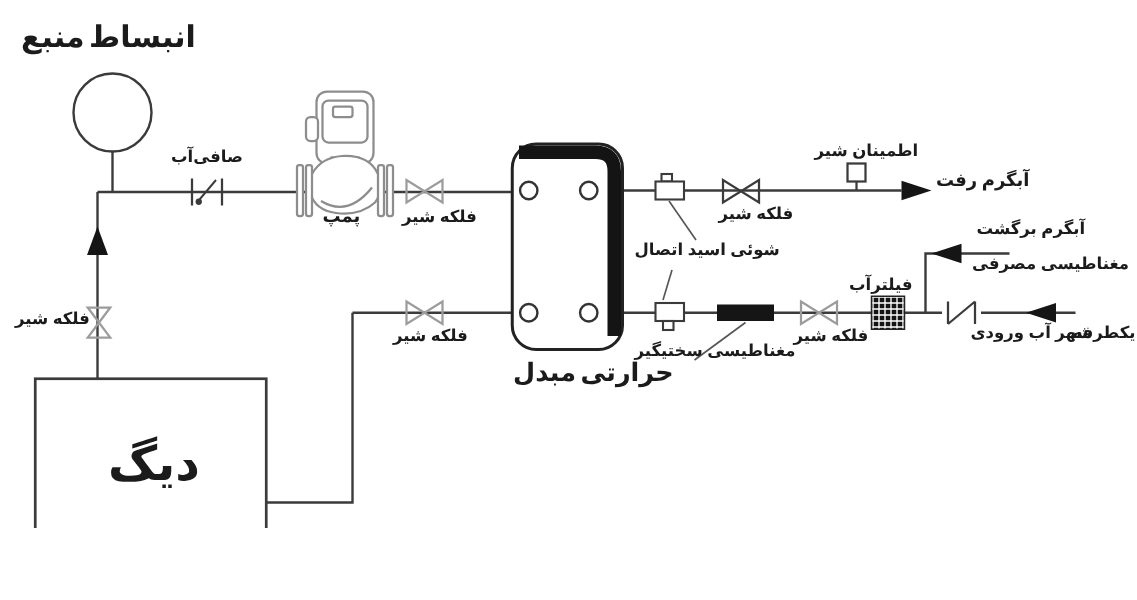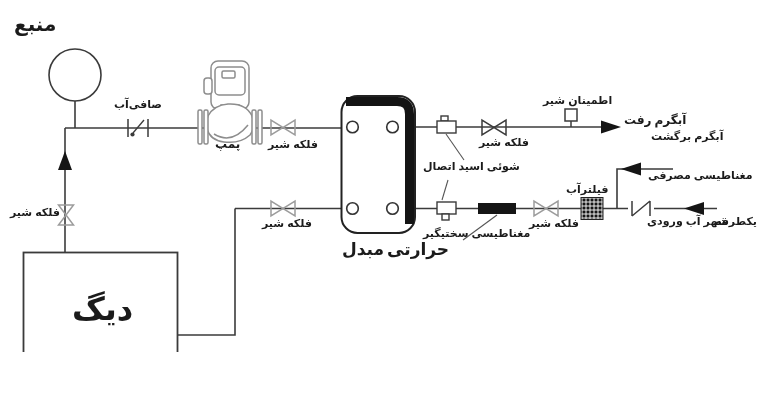--- a/index.html
+++ b/index.html
@@ -112,20 +112,21 @@
     </g>
 
     <g>
       <path d="M571,121 V127" stroke="#3b3b3b" stroke-width="1.5"></path>
       <rect x="565" y="109" width="12" height="12" fill="#ffffff" stroke="#3b3b3b" stroke-width="1.5"></rect>
     </g>
   </svg>
 
   <div class="lbl title" style="left:14px;top:13px;">
       <span class="w">منبع</span>
+      <span class="w">انبساط</span>
     </div>
   <div class="lbl" style="left:114px;top:99px;">
       <span class="w">صافی‌آب</span>
     </div>
   <div class="lbl sm" style="left:215px;top:138px;">
       <span class="w">پمپ</span>
     </div>
   <div class="lbl" style="left:268px;top:139px;">
       <span class="w">شیر</span>
       <span class="w">فلکه</span>
@@ -156,21 +157,21 @@
       <span class="w">شوئی</span>
     </div>
   <div class="lbl" style="left:543px;top:95px;">
       <span class="w">شیر</span>
       <span class="w">اطمینان</span>
     </div>
   <div class="lbl sm" style="left:624px;top:114px;">
       <span class="w">رفت</span>
       <span class="w">آبگرم</span>
     </div>
-  <div class="lbl" style="left:651px;top:131px;">
+  <div class="lbl" style="left:651px;top:147px;">
       <span class="w">برگشت</span>
       <span class="w">آبگرم</span>
     </div>
   <div class="lbl" style="left:648px;top:170px;">
       <span class="w">مصرفی</span>
       <span class="w">مغناطیسی</span>
     </div>
   <div class="lbl" style="left:566px;top:184px;">
       <span class="w">فیلترآب</span>
     </div>

